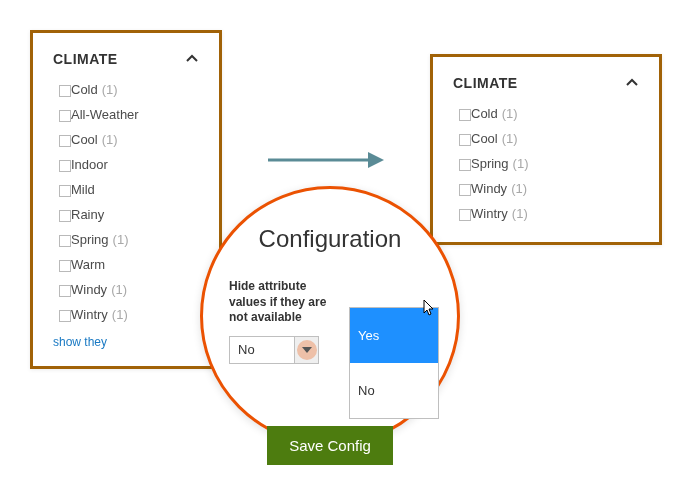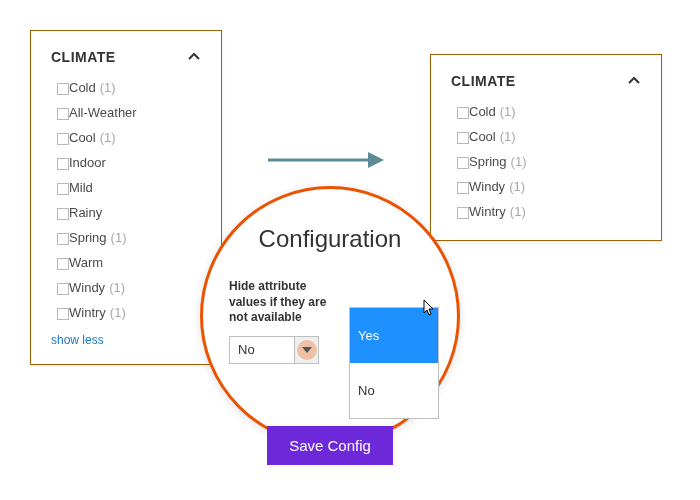--- a/index.html
+++ b/index.html
@@ -7,21 +7,21 @@
     font-family: Arial, Helvetica, sans-serif;
     background: #fff;
     width: 700px;
     height: 500px;
     position: relative;
     overflow: hidden;
   }
   .panel {
     position: absolute;
     background: #fff;
-    border: 1px solid #a16207;
+    border: 3px solid #a16207;
     box-shadow: 0 1px 4px rgba(0,0,0,0.08);
     padding: 18px 20px 16px 20px;
   }
   .panel-left {
     left: 30px;
     top: 30px;
     width: 192px;
   }
   .panel-right {
     left: 430px;
@@ -173,21 +173,21 @@
     font-size: 13px;
     padding: 20px 8px;
     color: #333;
   }
   .dropdown .opt.sel {
     background: #1e90ff;
     color: #fff;
   }
   .save-btn {
     margin-top: 62px;
-    background: #6d28d9;
+    background: #4d7c0f;
     color: #fff;
     font-size: 15px;
     font-weight: 500;
     border: none;
     padding: 11px 22px;
     cursor: pointer;
   }
 </style>
 </head>
 <body>
@@ -241,21 +241,21 @@
         <span class="cb"></span>
         <span>Windy</span>
         <span class="count">(<span>1</span>)</span>
       </li>
     <li class="filter-item">
         <span class="cb"></span>
         <span>Wintry</span>
         <span class="count">(<span>1</span>)</span>
       </li>
   </ul>
-  <span class="show-less">show less</span>
+  <span class="show-less">show they</span>
 </div>
 
 <div class="arrow">
   <svg width="120" height="20" viewBox="0 0 120 20">
     <line x1="0" y1="10" x2="104" y2="10" stroke="#5a8b96" stroke-width="3"></line>
     <path d="M100 2 L116 10 L100 18 Z" fill="#5a8b96"></path>
   </svg>
 </div>
 
 <div class="panel panel-right">

